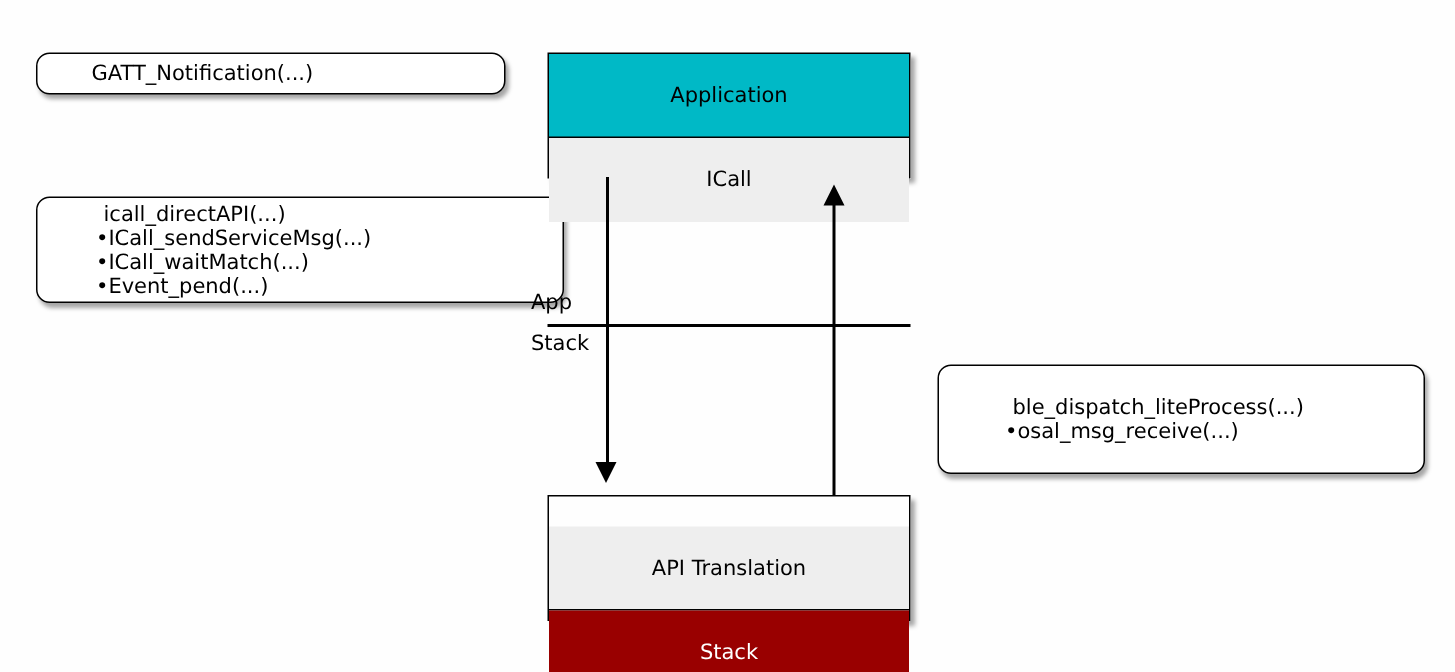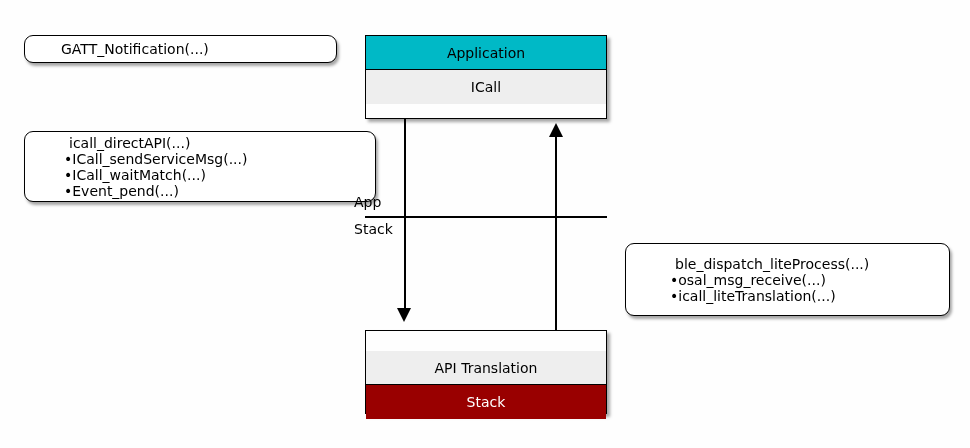--- a/index.html
+++ b/index.html
@@ -62,21 +62,21 @@
     left: 365px;
     width: 242px;
     height: 84px;
     border: 1.5px solid #000000;
     box-shadow: 3px 3px 3px rgba(0,0,0,0.35);
   }
   .block-top { top: 35px; }
   .block-bottom { top: 330px; }
   .block .row {
     box-sizing: border-box;
-    height: 34px;
+    height: 56px;
     display: flex;
     align-items: center;
     justify-content: center;
     text-align: right;
   }
   .block .row.upper { border-bottom: 1.5px solid #000000; }
   .row-application { background: #00b9c6; }
   .row-icall { background: #eeeeee; }
   .row-api-translation { background: #eeeeee; margin-top: 20px; }
   .row-stack-red { background: #990000; color: #ffffff; }
@@ -126,21 +126,20 @@
   <div class="note note-icall">
     <div class="line first">icall_directAPI(...)</div>
     <div class="line">•ICall_sendServiceMsg(...)</div>
     <div class="line">•ICall_waitMatch(...)</div>
     <div class="line">•Event_pend(...)</div>
   </div>
 
   <div class="note note-ble">
     <div class="line first">ble_dispatch_liteProcess(...)</div>
     <div class="line">•osal_msg_receive(...)</div>
-    <div class="line">•icall_liteTranslation(...)</div>
   </div>
 
   <div class="block block-top">
     <div class="row upper row-application">
       <span>Application</span>
     </div>
     <div class="row row-icall">
       <span>ICall</span>
     </div>
   </div>

